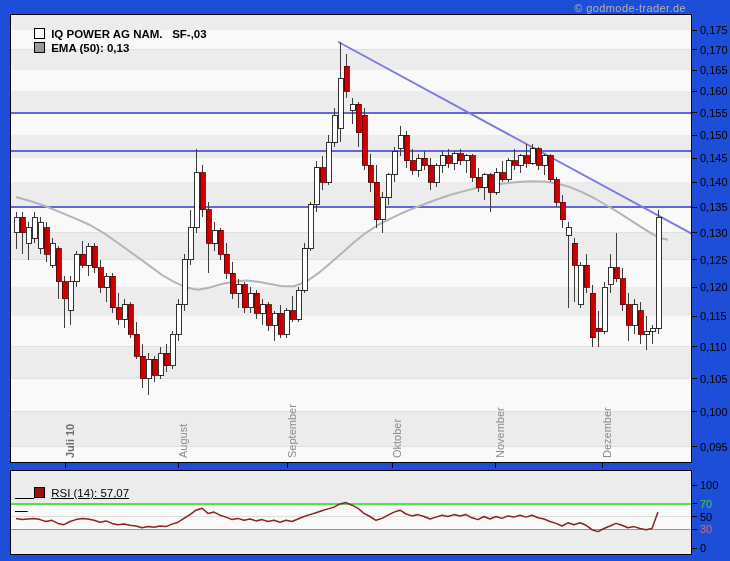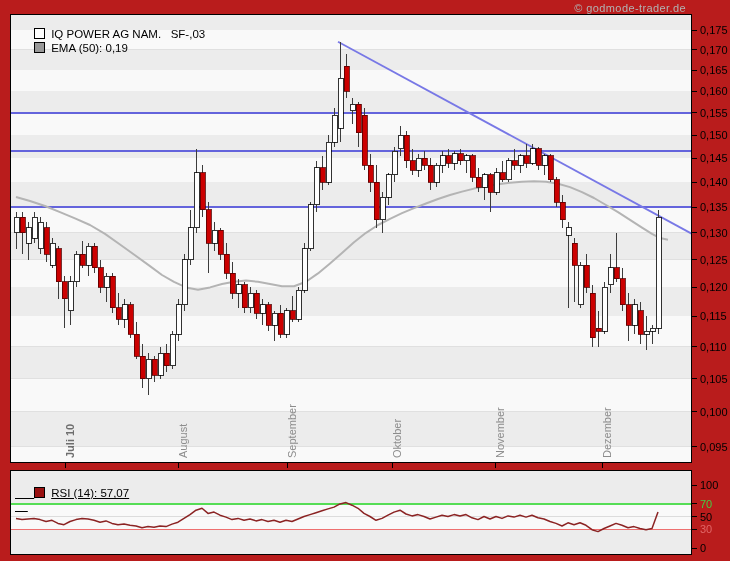--- a/index.html
+++ b/index.html
@@ -1,21 +1,21 @@
 <!DOCTYPE html>
 <html><head>
 <meta charset="utf-8">
 <style>
   html,body{margin:0;padding:0;background:#fff;}
-  .stage{position:relative;width:730px;height:561px;background:#b91c1c;overflow:hidden;
+  .stage{position:relative;width:730px;height:561px;background:#1d4ed8;overflow:hidden;
          font-family:"Liberation Sans",sans-serif;}
   svg{position:absolute;left:0;top:0;}
   .watermark{position:absolute;top:2px;right:44px;font-size:11px;color:#b2b2b2;letter-spacing:.4px;}
   .legend{position:absolute;left:15px;z-index:5;}
-  .main-legend{top:15px;}
+  .main-legend{top:15px;font-weight:bold;}
   .rsi-legend{top:474px;text-decoration:underline;}
   .legend-row{height:14px;line-height:13px;white-space:pre;font-size:11.5px;color:#000;}
   .swatch{display:inline-block;width:9px;height:9px;border:1px solid #000;margin-right:6px;
           vertical-align:-1px;}
   .sw-price{background:#ffffff;}
   .sw-ema{background:#999999;}
   .sw-rsi{background:#991111;}
 </style>
 </head>
 <body>
@@ -345,21 +345,21 @@
       <text x="700" y="533.1" font-size="11" fill="#e06666" font-family="Liberation Sans, sans-serif">30</text>
       <line x1="692" y1="548" x2="697" y2="548" stroke="#000" shape-rendering="crispEdges"></line>
       <text x="700" y="552" font-size="11" fill="#000000" font-family="Liberation Sans, sans-serif">0</text>
     </svg>
 
   <div class="legend main-legend">
     <div class="legend-row">
       <span class="swatch sw-price"></span><span>IQ POWER AG NAM.   SF-,03</span>
     </div>
     <div class="legend-row">
-      <span class="swatch sw-ema"></span><span>EMA (50): 0,19</span>
+      <span class="swatch sw-ema"></span><span>EMA (50): 0,13</span>
     </div>
   </div>
 
   <div class="legend rsi-legend">
     <div class="legend-row">
       <span class="swatch sw-rsi"></span><span>RSI (14): 57,07</span>
     </div>
   </div>
 </div>
 

